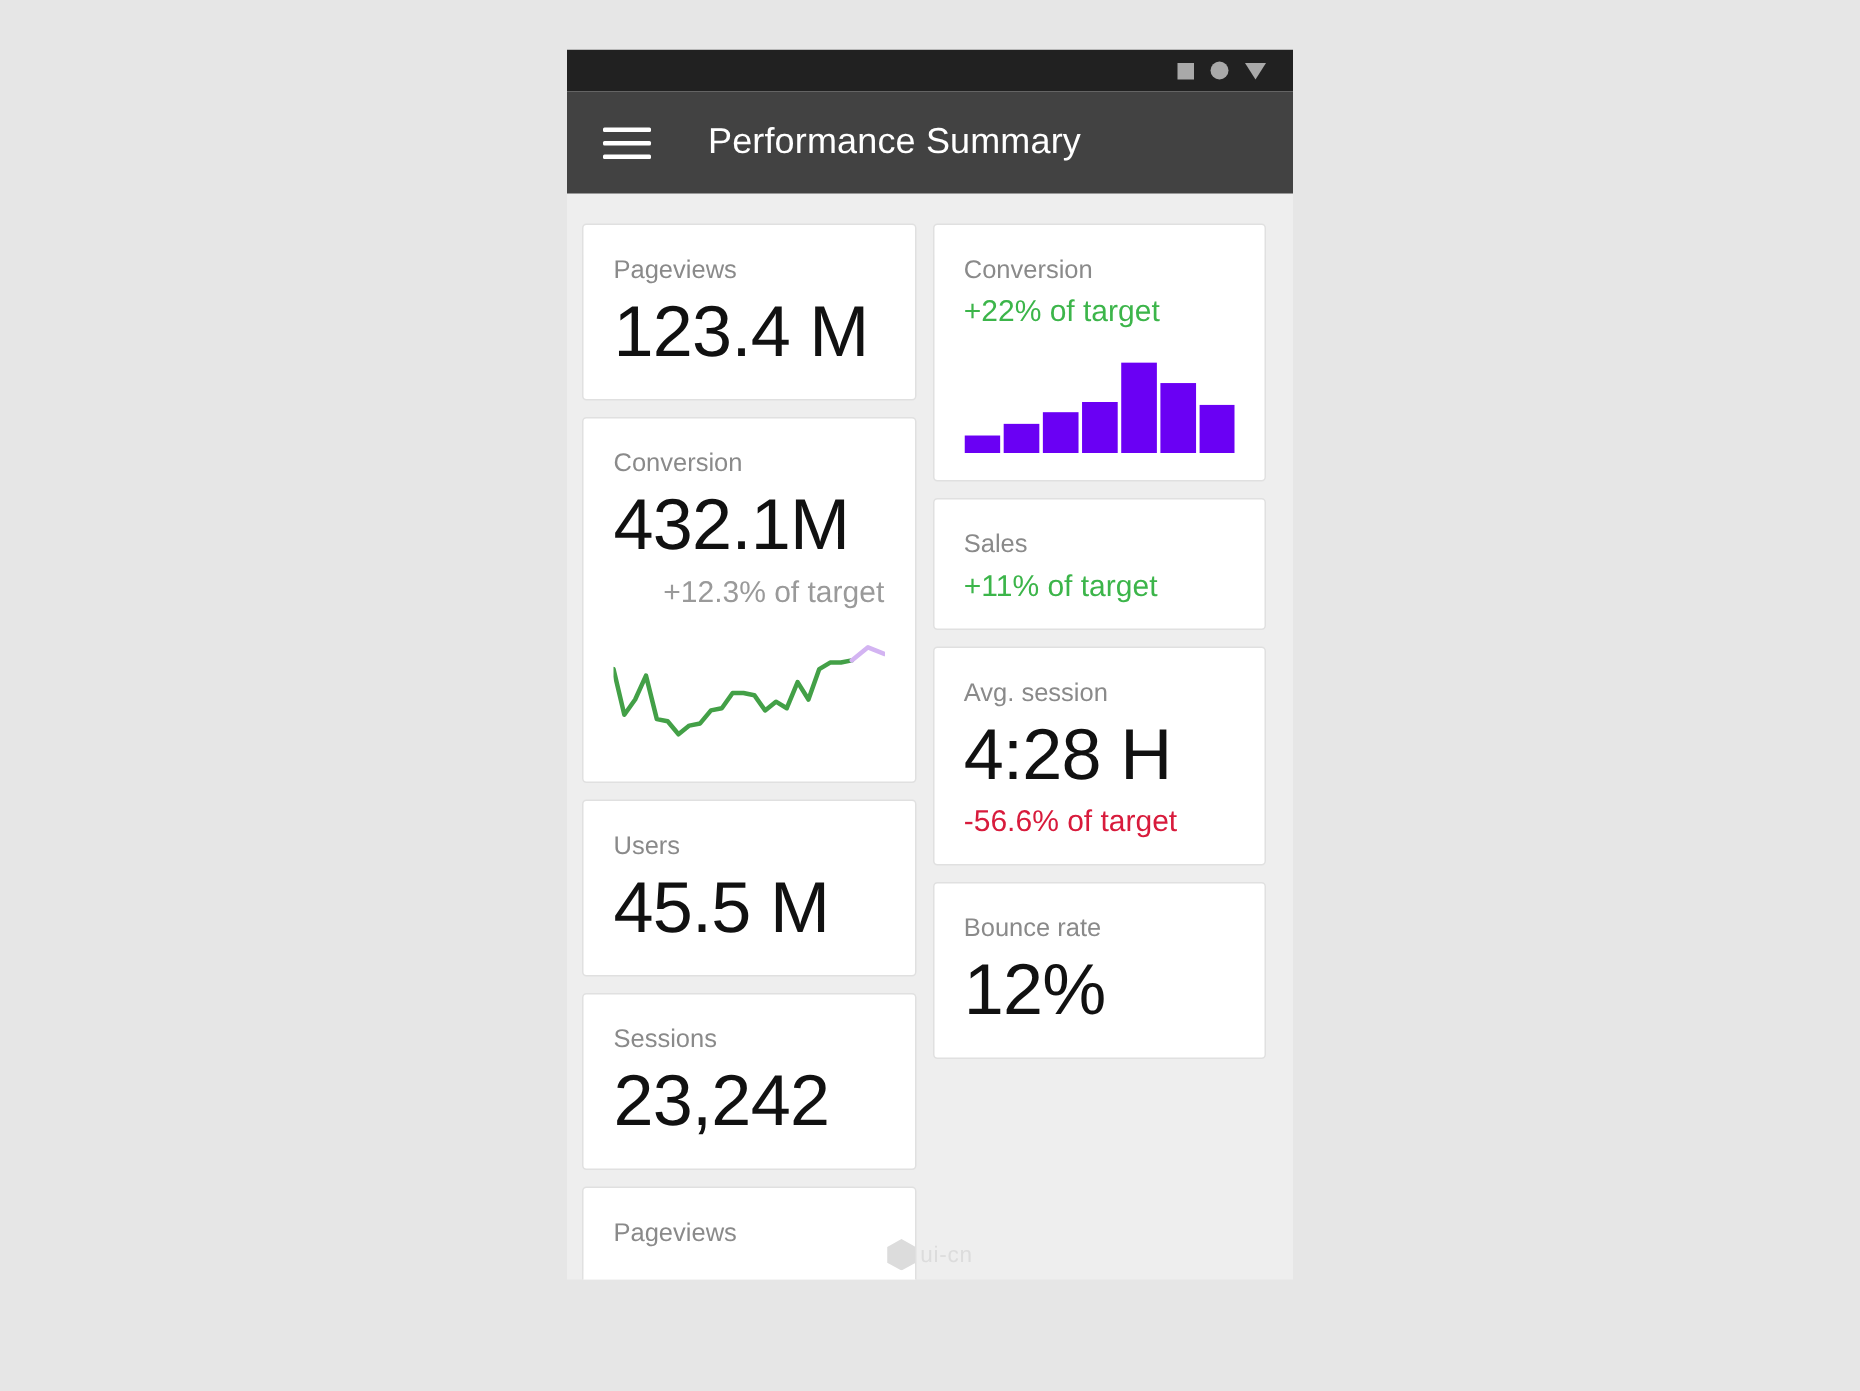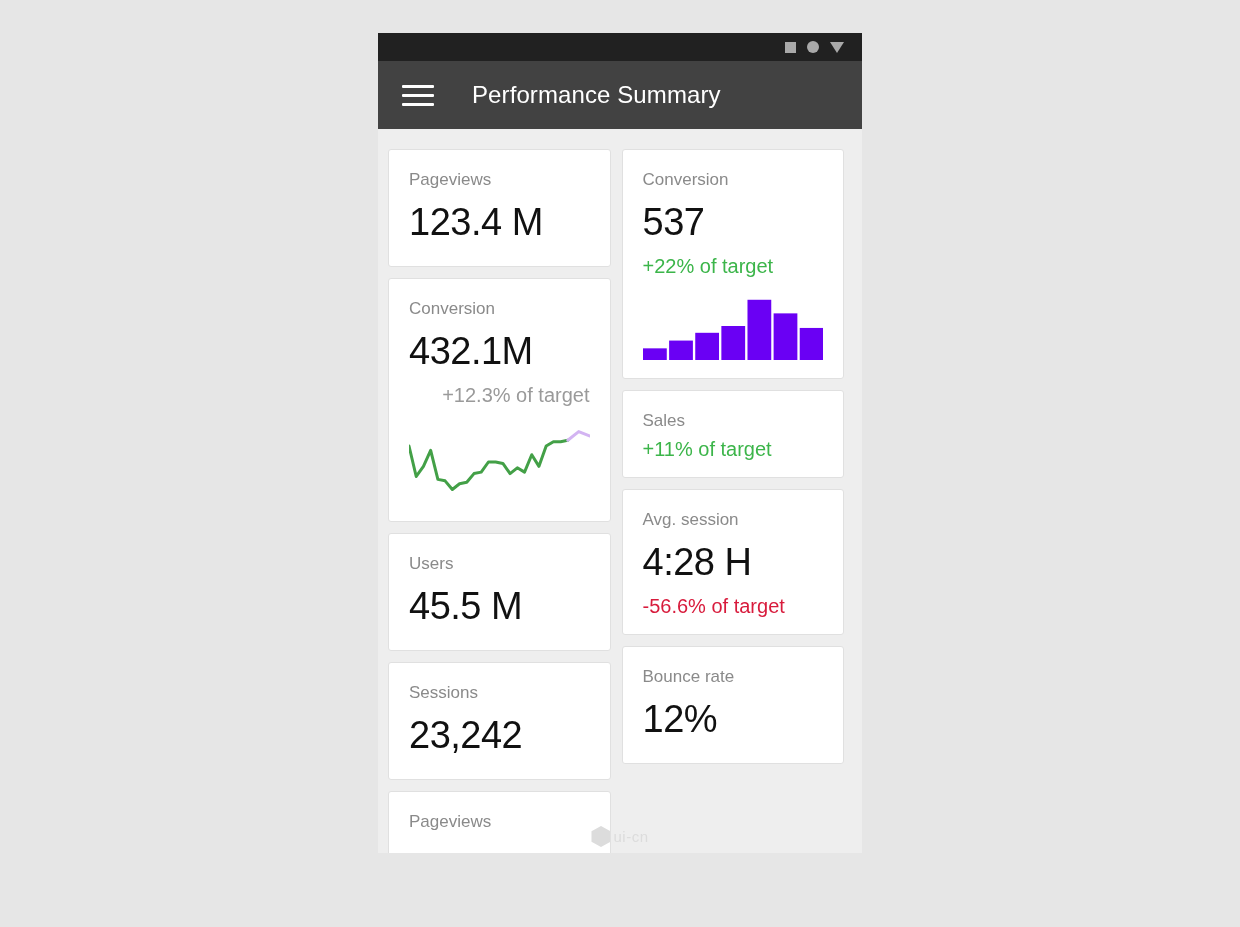--- a/index.html
+++ b/index.html
@@ -117,21 +117,21 @@
     flex-shrink: 0;
   }
   .card-title {
     color: #8a8a8a;
     font-size: 17px;
     line-height: 20px;
     margin-bottom: 6px;
   }
   .card-value {
     color: #111111;
-    font-size: 38px;
+    font-size: 48px;
     line-height: 52px;
     letter-spacing: -.5px;
     white-space: nowrap;
   }
   .card-delta {
     font-size: 20px;
     line-height: 20px;
     margin-top: 8px;
   }
   .delta-pos { color: #3cb54a; }
@@ -220,21 +220,20 @@
         <div class="card-title">Pageviews</div>
         <div class="card-value"></div>
       </div>
 
     </div>
 
     <div class="column">
 
       <div class="card">
         <div class="card-title">Conversion</div>
-        <div class="card-value">537</div>
         <div class="card-delta delta-pos">+22% of target</div>
         <div class="chart-area">
           <svg id="barchart-svg" viewBox="0 0 200 70" preserveAspectRatio="none" height="68">
               <rect x="0.00" y="58.00" width="26.34" height="12.00" fill="#6a00f4"></rect>
               <rect x="28.94" y="50.00" width="26.34" height="20.00" fill="#6a00f4"></rect>
               <rect x="57.89" y="42.00" width="26.34" height="28.00" fill="#6a00f4"></rect>
               <rect x="86.83" y="35.00" width="26.34" height="35.00" fill="#6a00f4"></rect>
               <rect x="115.77" y="8.00" width="26.34" height="62.00" fill="#6a00f4"></rect>
               <rect x="144.71" y="22.00" width="26.34" height="48.00" fill="#6a00f4"></rect>
               <rect x="173.66" y="37.00" width="26.34" height="33.00" fill="#6a00f4"></rect>

